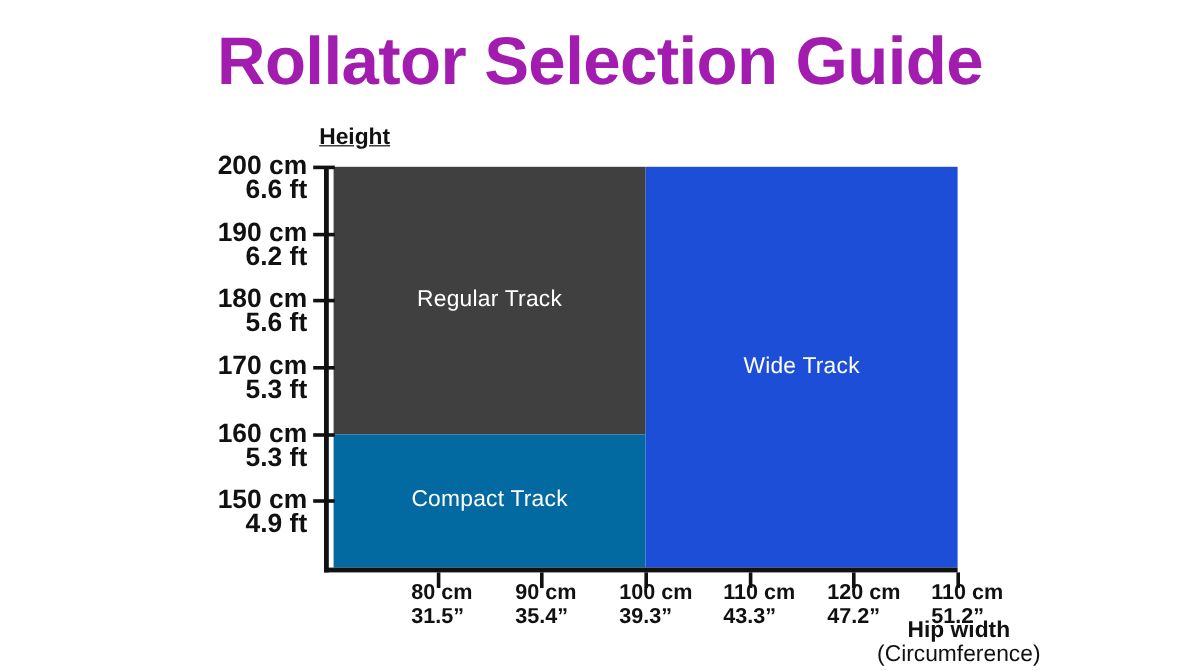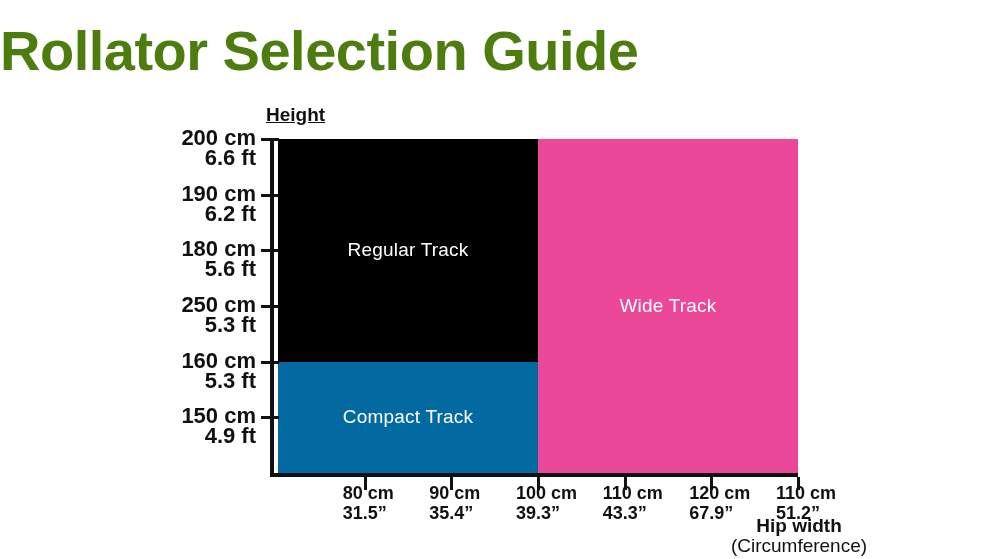--- a/index.html
+++ b/index.html
@@ -16,26 +16,26 @@
     color: #111111;
     -webkit-font-smoothing: antialiased;
   }
 
   
   #chart-title {
     position: absolute;
     left: 0;
     top: 22px;
     width: 1000px;
-    text-align: left;
+    text-align: center;
     font-size: 56px;
     font-weight: bold;
     letter-spacing: -0.5px;
     line-height: 1.05;
-    color: #4d7c0f;
+    color: #a21caf;
     white-space: nowrap;
   }
 
   
   #plot-area {
     position: absolute;
     left: 278px;
     top: 139px;
     width: 520px;
     height: 334px;
@@ -177,63 +177,63 @@
   }
 </style>
 </head>
 <body>
 
 <div id="chart-title">Rollator Selection Guide</div>
 
 <div id="y-axis-title">Height</div>
 
 <div id="plot-area">
-  <div class="region" id="region-regular" style="background: #000000; color: rgb(255, 255, 255); left: 0px; width: 260px; top: 0px; height: 222.667px;">
+  <div class="region" id="region-regular" style="background: #404040; color: rgb(255, 255, 255); left: 0px; width: 260px; top: 0px; height: 222.667px;">
     <span>Regular Track</span>
   </div>
   <div class="region" id="region-compact" style="background: #0369a1; color: rgb(255, 255, 255); left: 0px; width: 260px; top: 222.667px; height: 111.333px;">
     <span>Compact Track</span>
   </div>
-  <div class="region" id="region-wide" style="background: #ec4899; color: rgb(255, 255, 255); left: 260px; width: 260px; top: 0px; height: 334px;">
+  <div class="region" id="region-wide" style="background: #1d4ed8; color: rgb(255, 255, 255); left: 260px; width: 260px; top: 0px; height: 334px;">
     <span>Wide Track</span>
   </div>
 </div>
 
 <div id="y-axis-line"></div>
 <div id="x-axis-line"></div>
 
 <div id="y-ticks">
     <div class="y-tick" style="top: 138px;"></div>
     <div class="y-tick" style="top: 193.667px;"></div>
     <div class="y-tick" style="top: 249.333px;"></div>
     <div class="y-tick" style="top: 305px;"></div>
     <div class="y-tick" style="top: 360.667px;"></div>
     <div class="y-tick" style="top: 416.333px;"></div>
   </div>
 <div id="y-labels">
     <div class="y-label" style="top: 128px;"><span>200 cm</span><span class="ln2">6.6 ft</span></div>
     <div class="y-label" style="top: 183.667px;"><span>190 cm</span><span class="ln2">6.2 ft</span></div>
     <div class="y-label" style="top: 239.333px;"><span>180 cm</span><span class="ln2">5.6 ft</span></div>
-    <div class="y-label" style="top: 295px;"><span>250 cm</span><span class="ln2">5.3 ft</span></div>
+    <div class="y-label" style="top: 295px;"><span>170 cm</span><span class="ln2">5.3 ft</span></div>
     <div class="y-label" style="top: 350.667px;"><span>160 cm</span><span class="ln2">5.3 ft</span></div>
     <div class="y-label" style="top: 406.333px;"><span>150 cm</span><span class="ln2">4.9 ft</span></div>
   </div>
 <div id="x-ticks">
     <div class="x-tick" style="left: 363.667px;"></div>
     <div class="x-tick" style="left: 450.333px;"></div>
     <div class="x-tick" style="left: 537px;"></div>
     <div class="x-tick" style="left: 623.667px;"></div>
     <div class="x-tick" style="left: 710.333px;"></div>
     <div class="x-tick" style="left: 797px;"></div>
   </div>
 <div id="x-labels">
     <div class="x-label" style="left: 342.667px;"><span>80 cm</span><span class="ln2">31.5”</span></div>
     <div class="x-label" style="left: 429.333px;"><span>90 cm</span><span class="ln2">35.4”</span></div>
     <div class="x-label" style="left: 516px;"><span>100 cm</span><span class="ln2">39.3”</span></div>
     <div class="x-label" style="left: 602.667px;"><span>110 cm</span><span class="ln2">43.3”</span></div>
-    <div class="x-label" style="left: 689.333px;"><span>120 cm</span><span class="ln2">67.9”</span></div>
+    <div class="x-label" style="left: 689.333px;"><span>120 cm</span><span class="ln2">47.2”</span></div>
     <div class="x-label" style="left: 776px;"><span>110 cm</span><span class="ln2">51.2”</span></div>
   </div>
 
 <div id="x-axis-title">
   <span id="x-axis-title-main">Hip width</span>
   <span id="x-axis-title-sub">(Circumference)</span>
 </div>
 
 </body></html>

